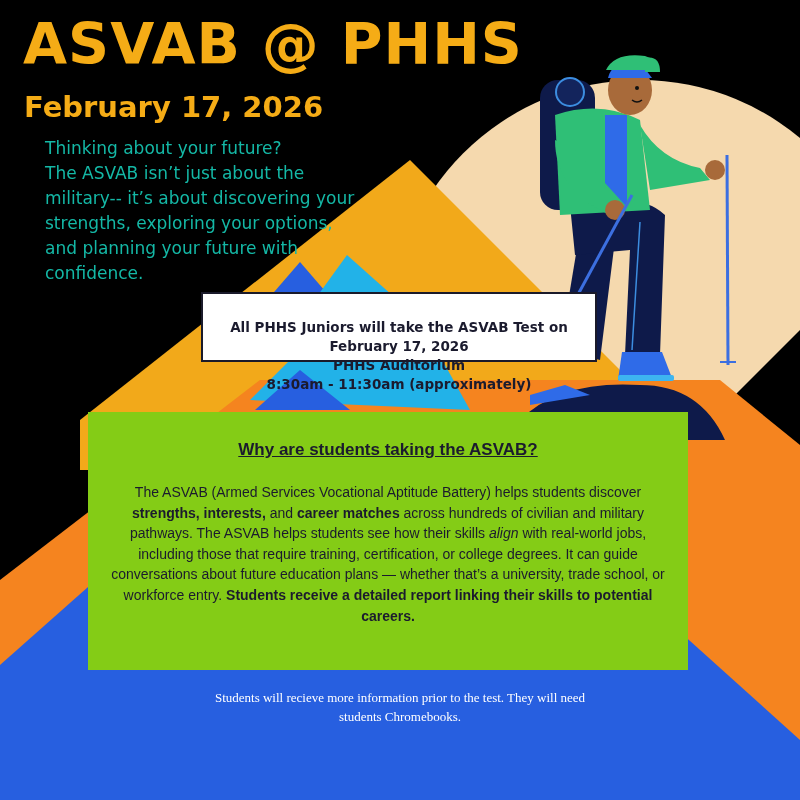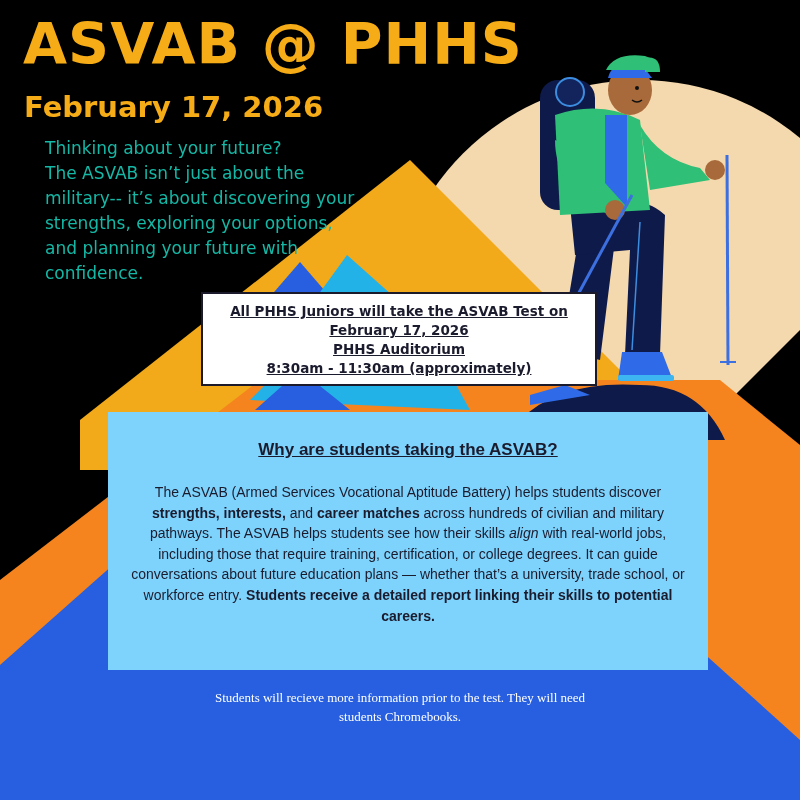--- a/index.html
+++ b/index.html
@@ -3,22 +3,22 @@
 <meta charset="utf-8">
 <style>
   html, body { margin:0; padding:0; }
   body { width:800px; height:800px; overflow:hidden; background:#000; }
   .poster { position:relative; width:800px; height:800px; background:#000; overflow:hidden; font-family:"DejaVu Sans", sans-serif; }
   .bg-svg { position:absolute; left:0; top:0; width:800px; height:800px; }
   .title { position:absolute; left:23px; top:16px; margin:0; font-family:"DejaVu Sans", sans-serif; font-weight:bold; font-size:57px; letter-spacing:1px; color:#F5AC16; line-height:1;text-align:center; }
   .date { position:absolute; left:24px; top:93px; margin:0; font-family:"DejaVu Sans", sans-serif; font-weight:bold; font-size:29px; color:#F5AC16; line-height:1; }
   .intro { position:absolute; left:24px; top:136px; width:340px; font-family:"DejaVu Sans", sans-serif; font-size:17px; line-height:25px; color:#14b8a6;margin-left:21px; }
   .intro div { white-space:nowrap; }
-  .info-card { position:absolute; left:201px; top:292px; width:396px; height:94px; background:#fff; border:2px solid #1a1a2a; box-sizing:border-box; text-align:center; font-family:"DejaVu Sans", sans-serif; font-weight:bold; font-size:13.5px; line-height:19px; color:#1b1b2e; padding-top:8px;text-decoration:underline; }
-  .why-card { position:absolute; left:108px; top:412px; width:600px; height:258px; background:#7dd3fc; box-sizing:border-box; text-align:center; font-family:"Liberation Sans", sans-serif; color:#1b1b2e; }
+  .info-card { position:absolute; left:201px; top:292px; width:396px; height:70px; background:#fff; border:2px solid #1a1a2a; box-sizing:border-box; text-align:center; font-family:"DejaVu Sans", sans-serif; font-weight:bold; font-size:13.5px; line-height:19px; color:#1b1b2e; padding-top:24px; }
+  .why-card { position:absolute; left:88px; top:412px; width:600px; height:258px; background:#84cc16; box-sizing:border-box; text-align:center; font-family:"Liberation Sans", sans-serif; color:#1b1b2e; }
   .why-title { position:absolute; left:0; right:0; top:28px; font-weight:bold; font-size:17px; text-decoration:underline; }
   .why-body { position:absolute; left:18px; right:18px; top:70px; font-size:14px; line-height:20.6px; }
   .why-body b { font-weight:bold; }
   .footer { position:absolute; left:0; right:0; top:688px; text-align:center; font-family:Liberation Serif, serif; color:#fff; font-size:13px; }
   .footer .l1 { line-height:19px; }
   .footer .contact { margin-top:5px; line-height:19px; font-size:13.5px; }
 </style>
 </head>
 <body>
 

